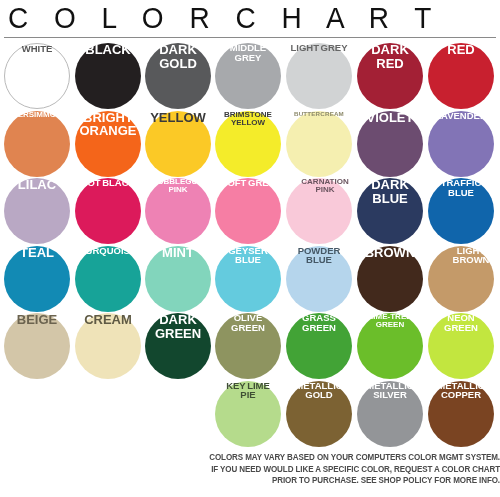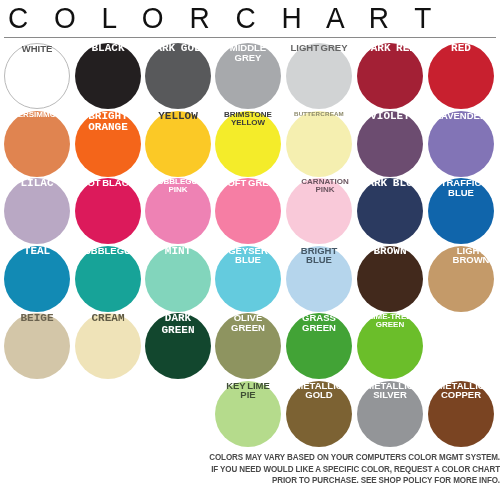--- a/index.html
+++ b/index.html
@@ -74,21 +74,21 @@
   .swatch .swatch-label {
     display: block;
     font-family: "Liberation Sans", sans-serif;
     font-weight: bold;
     line-height: 1.05;
     letter-spacing: 0px;
     padding: 0 3px;
     word-spacing: -1px;
   }
   
-  .fs-lg .swatch-label { font-size: 11px; font-family: Liberation Mono, monospace; }
+  .fs-lg .swatch-label { font-size: 13px; }
   .fs-md .swatch-label { font-size: 9.5px; }
   .fs-sm .swatch-label { font-size: 8px; }
   .fs-xs .swatch-label { font-size: 6.2px; letter-spacing: .2px; }
 
   .outlined { border: 1px solid #b9b9b9; }
 
   
   #footer-note {
     position: absolute;
     left: 0;
@@ -181,30 +181,30 @@
       <div class="swatch fs-lg" style="left: 357px; top: 135px; width: 66px; height: 66px; background: rgb(43, 58, 96);">
         <span class="swatch-label" style="color: rgb(255, 255, 255);">DARK BLUE</span>
       </div>
       <div class="swatch fs-md" style="left: 428px; top: 135px; width: 66px; height: 66px; background: rgb(16, 101, 171);">
         <span class="swatch-label" style="color: rgb(255, 255, 255);">TRAFFIC BLUE</span>
       </div>
       <div class="swatch fs-lg" style="left: 4px; top: 202.5px; width: 66px; height: 66px; background: rgb(18, 138, 180);">
         <span class="swatch-label" style="color: rgb(255, 255, 255);">TEAL</span>
       </div>
       <div class="swatch fs-md" style="left: 75px; top: 202.5px; width: 66px; height: 66px; background: rgb(23, 163, 152);">
-        <span class="swatch-label" style="color: rgb(255, 255, 255);">BUBBLEGUM</span>
+        <span class="swatch-label" style="color: rgb(255, 255, 255);">TURQUOISE</span>
       </div>
       <div class="swatch fs-lg" style="left: 145px; top: 202.5px; width: 66px; height: 66px; background: rgb(130, 213, 188);">
         <span class="swatch-label" style="color: rgb(255, 255, 255);">MINT</span>
       </div>
       <div class="swatch fs-md" style="left: 215px; top: 202.5px; width: 66px; height: 66px; background: rgb(100, 203, 222);">
         <span class="swatch-label" style="color: rgb(255, 255, 255);">GEYSER BLUE</span>
       </div>
       <div class="swatch fs-md" style="left: 286px; top: 202.5px; width: 66px; height: 66px; background: rgb(181, 213, 236);">
-        <span class="swatch-label" style="color: rgb(69, 88, 102);">BRIGHT BLUE</span>
+        <span class="swatch-label" style="color: rgb(69, 88, 102);">POWDER BLUE</span>
       </div>
       <div class="swatch fs-lg" style="left: 357px; top: 202.5px; width: 66px; height: 66px; background: rgb(66, 41, 28);">
         <span class="swatch-label" style="color: rgb(255, 255, 255);">BROWN</span>
       </div>
       <div class="swatch fs-md" style="left: 428px; top: 202.5px; width: 66px; height: 66px; background: rgb(196, 154, 105);">
         <span class="swatch-label" style="color: rgb(255, 255, 255); margin-left: 20px;">LIGHT BROWN</span>
       </div>
       <div class="swatch fs-lg" style="left: 4px; top: 270px; width: 66px; height: 66px; background: rgb(211, 198, 168);">
         <span class="swatch-label" style="color: rgb(107, 99, 79);">BEIGE</span>
       </div>
@@ -215,20 +215,23 @@
         <span class="swatch-label" style="color: rgb(255, 255, 255);">DARK GREEN</span>
       </div>
       <div class="swatch fs-md" style="left: 215px; top: 270px; width: 66px; height: 66px; background: rgb(142, 148, 96);">
         <span class="swatch-label" style="color: rgb(255, 255, 255);">OLIVE GREEN</span>
       </div>
       <div class="swatch fs-md" style="left: 286px; top: 270px; width: 66px; height: 66px; background: rgb(66, 163, 54);">
         <span class="swatch-label" style="color: rgb(255, 255, 255);">GRASS GREEN</span>
       </div>
       <div class="swatch fs-sm" style="left: 357px; top: 270px; width: 66px; height: 66px; background: rgb(107, 190, 42);">
         <span class="swatch-label" style="color: rgb(255, 255, 255);">LIME-TREE GREEN</span>
+      </div>
+      <div class="swatch fs-md" style="left: 428px; top: 270px; width: 66px; height: 66px; background: rgb(194, 230, 63);">
+        <span class="swatch-label" style="color: rgb(255, 255, 255);">NEON GREEN</span>
       </div>
       <div class="swatch fs-md" style="left: 215px; top: 337.5px; width: 66px; height: 66px; background: rgb(181, 219, 140);">
         <span class="swatch-label" style="color: rgb(63, 79, 52);">KEY LIME PIE</span>
       </div>
       <div class="swatch fs-md" style="left: 286px; top: 337.5px; width: 66px; height: 66px; background: rgb(124, 98, 51);">
         <span class="swatch-label" style="color: rgb(255, 255, 255);">METALLIC GOLD</span>
       </div>
       <div class="swatch fs-md" style="left: 357px; top: 337.5px; width: 66px; height: 66px; background: rgb(147, 149, 152);">
         <span class="swatch-label" style="color: rgb(255, 255, 255);">METALLIC SILVER</span>
       </div>

